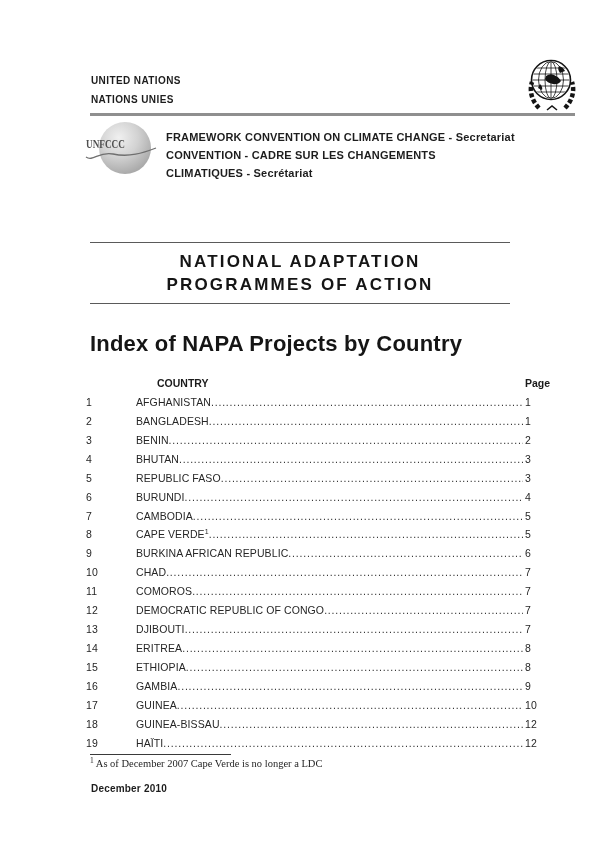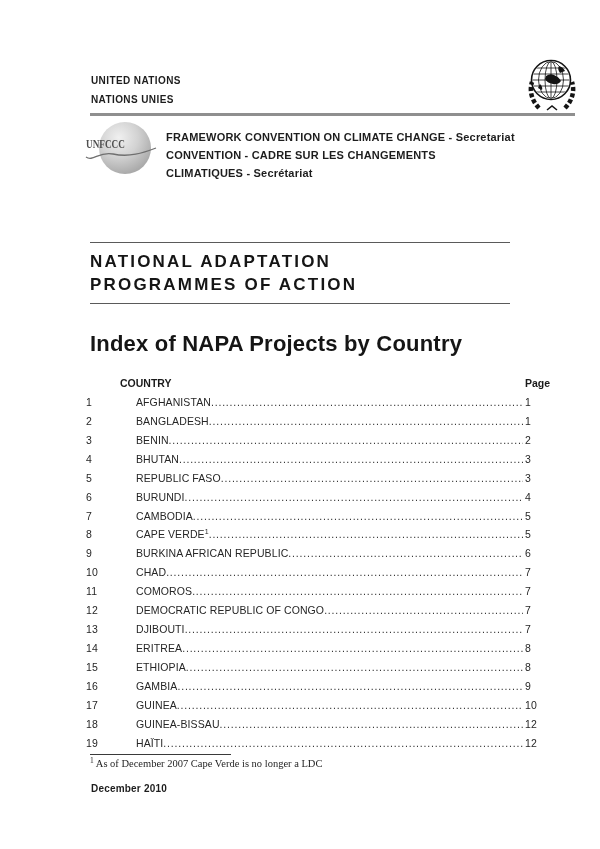--- a/index.html
+++ b/index.html
@@ -30,32 +30,32 @@
   #secretariat-block {
     left:166px; top:128px; font-size:11px; font-weight:bold; line-height:18px;
     letter-spacing:0.2px; white-space:nowrap;
   }
 
   
   .title-rule { left:90px; width:420px; height:1px; background:#5a5a5a; }
   #title-rule-top { top:242px; }
   #title-rule-bottom { top:303px; }
   #doc-title {
-    left:90px; top:251px; width:420px; 
+    left:90px; top:251px; width:420px; text-align:center;
     font-size:17px; font-weight:bold; letter-spacing:2.2px; line-height:22.5px;
     white-space:nowrap; color:#151515;
   }
   #index-heading {
     left:90px; top:331px; width:420px; text-align:left;
     font-size:22px; font-weight:bold; letter-spacing:0.2px; color:#151515;
   }
 
   
   #index-table { left:86px; top:377px; width:479px; }
-  .thead { display:flex; font-size:10.5px; font-weight:bold; height:19px; color:#1a1a1a; }
+  .thead { display:flex; font-size:10.5px; font-weight:bold; height:19px; color:#1a1a1a;gap:37px; }
   .col-num { width:34px; flex:none; }
   .col-name { flex:1; overflow:hidden; }
   .col-page { width:40px; flex:none; text-align:left; }
   .trow {
     display:flex; align-items:baseline; height:18.93px; font-size:10.5px;
     color:#262626; letter-spacing:0.1px;
   }
   .cname { flex:none; white-space:nowrap;margin-left:16px; }
   .fn-ref { font-size:7px; vertical-align:super; line-height:0; }
   .dots { flex:1; overflow:hidden; white-space:nowrap; margin-right:2px; }

